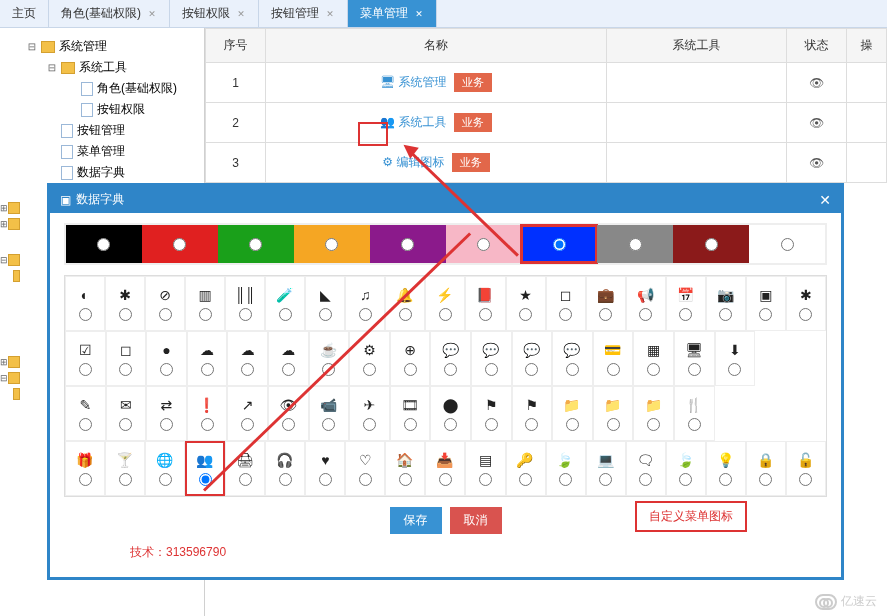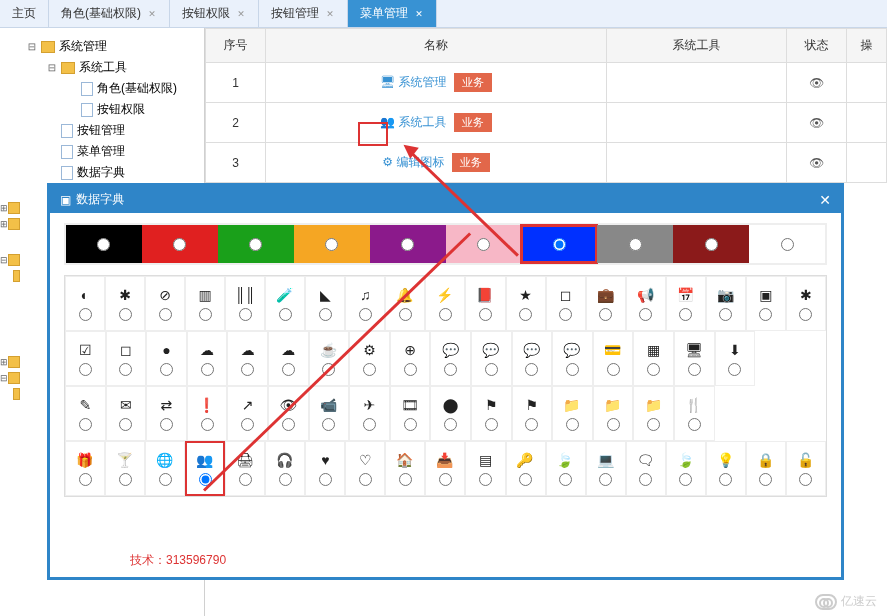--- a/index.html
+++ b/index.html
@@ -544,21 +544,26 @@
           <label class="icon-cell">
             <span class="icon-glyph">🔒</span>
             <input type="radio" name="icon" style="">
           </label>
           <label class="icon-cell">
             <span class="icon-glyph">🔓</span>
             <input type="radio" name="icon" style="">
           </label>
         </div>
       </div>
-    <div class="tech-text" style="left:80px; bottom:8px;">技术：313596790</div>
+    <div class="dlg-footer">
+      <button class="btn btn-save">保存</button>
+      <button class="btn btn-cancel">取消</button>
+      <div class="callout" style="right:80px; top:-6px;">自定义菜单图标</div>
+    </div>
+    <div class="tech-text" style="left:80px; bottom:16px;">技术：313596790</div>
   </div>
 </div>
 
 <div class="anno-box" style="left:358px; top:122px; width:30px; height:24px;"></div>
 <div class="arrow-line" style="left:204px; top:489px; width:370px; height:3px; transform:rotate(-44deg);"></div>
 <div class="arrow-line" style="left:410px; top:150px; width:150px; height:3px; transform:rotate(44deg);"></div>
 <div class="arrow-head" style="left:402px; top:142px; border-right:14px solid #d33; border-top:7px solid transparent; border-bottom:7px solid transparent; transform:rotate(38deg);"></div>
 
 <div class="watermark">
   <span class="wm-logo"></span>

